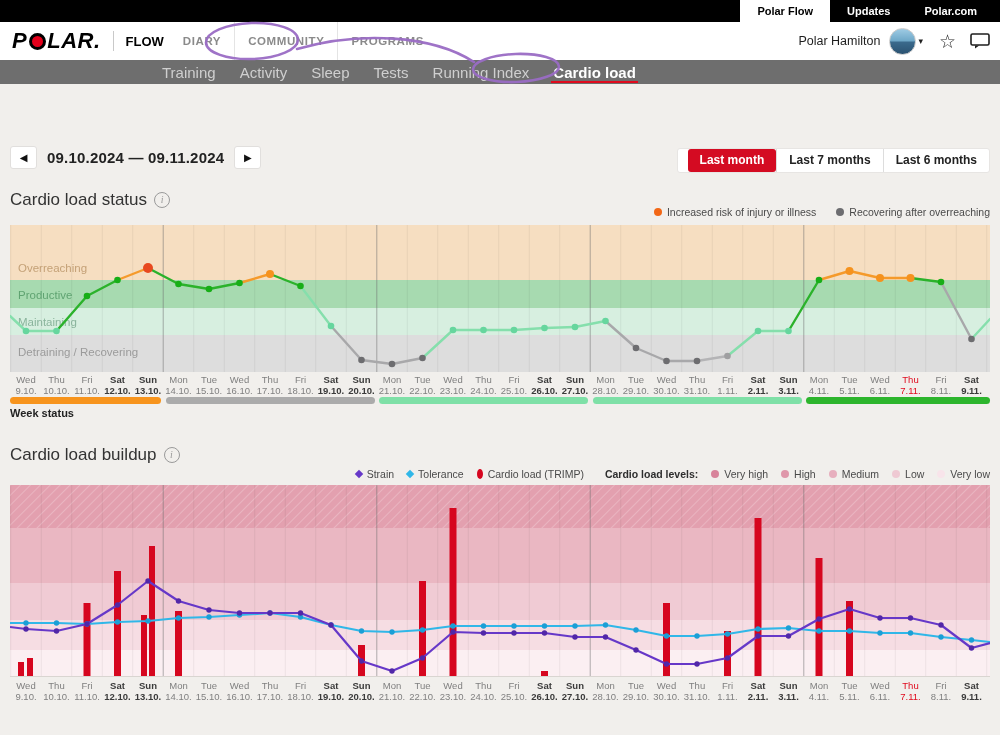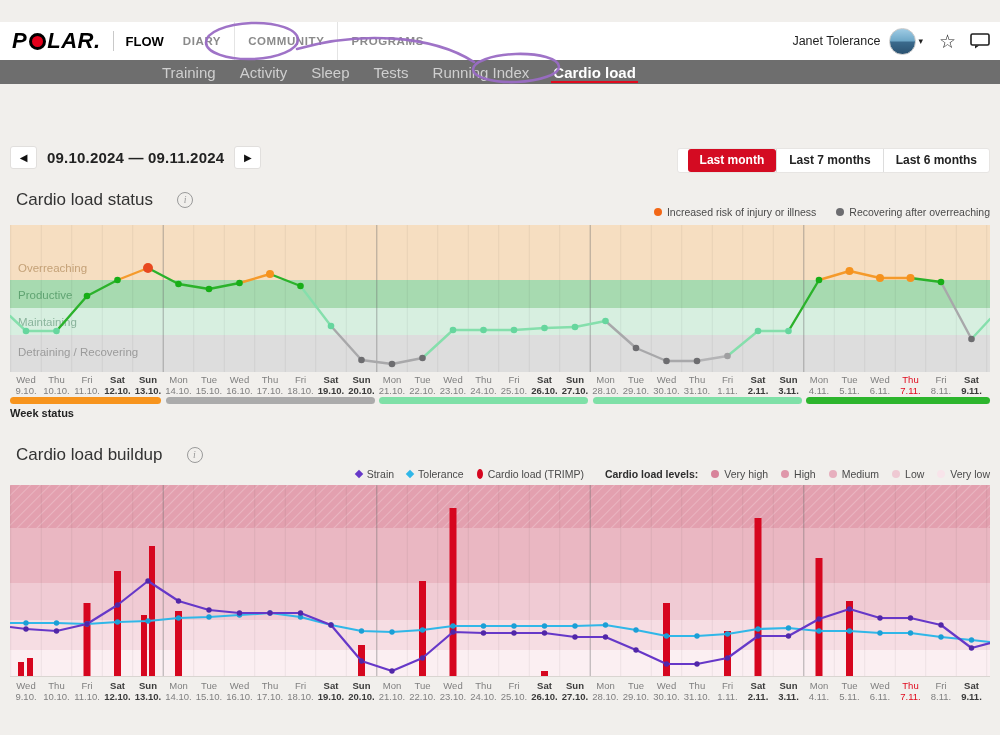--- a/index.html
+++ b/index.html
@@ -37,21 +37,21 @@
 
   .date-nav{position:absolute;left:10px;top:146px;display:flex;align-items:center;gap:10px;}
   .arrow-btn{width:25px;height:21px;background:#fff;border-radius:3px;border:1px solid #e1dfdd;font-size:10px;display:flex;align-items:center;justify-content:center;color:#111;cursor:pointer;}
   .date-range{font-size:15px;font-weight:700;color:#222;letter-spacing:.2px;}
 
   .range-group{position:absolute;right:10px;top:148px;display:flex;background:#fff;border-radius:3px;overflow:hidden;border:1px solid #e7e5e3;}
   .range-btn{padding:0 12px;line-height:23px;font-size:12px;font-weight:700;color:#222;border-left:1px solid #ddd;cursor:pointer;white-space:nowrap;}
   .range-btn:first-child{border-left:none;margin-left:10px;}
   .range-btn.active{background:#d40b22;color:#fff;border-radius:3px;}
 
-  .section-title{position:absolute;left:16px;font-size:17px;color:#333;display:flex;align-items:center;gap:24px;justify-content:flex-end;}
+  .section-title{position:absolute;left:10px;font-size:17px;color:#333;display:flex;align-items:center;gap:7px;justify-content:flex-end;}
   #status-title{top:190px;}
   #buildup-title{top:445px;}
   .info-icon{width:14px;height:14px;border-radius:50%;border:1px solid #9a9a9a;color:#9a9a9a;font-size:10px;line-height:14px;text-align:center;font-style:italic;font-family:"Liberation Serif",serif;cursor:pointer;}
 
   .legend{position:absolute;display:flex;align-items:center;font-size:10.5px;color:#4a4a4a;}
   #status-legend{right:10px;top:206px;gap:20px;}
   #buildup-legend{right:10px;top:468px;gap:13px;}
   .legend-item{display:flex;align-items:center;gap:5px;white-space:nowrap;}
   .dot{width:8px;height:8px;border-radius:50%;flex:0 0 auto;}
   .diamond{width:6px;height:6px;transform:rotate(45deg);flex:0 0 auto;}
@@ -73,35 +73,42 @@
   .week-seg{position:absolute;top:0;height:7px;border-radius:3.5px;}
   .week-label{position:absolute;left:10px;top:407px;font-size:11px;font-weight:700;color:#222;}
 
   .annotation{position:absolute;top:0;left:0;pointer-events:none;z-index:60;}
 </style>
 </head>
 <body>
 
 <div class="screen">
 
+  <div class="topbar">
+    <div id="toptabs" style="display: flex;">
+        <div class="toptab active">Polar Flow</div>
+        <div class="toptab">Updates</div>
+        <div class="toptab">Polar.com</div>
+      </div>
+  </div>
 
   <div class="nav">
     <div class="logo">
       <span>P</span>
         <span class="logo-o"></span>
         <span>LAR.</span>
     </div>
     <div class="flow">FLOW</div>
     <div class="nav-menu" id="nav-menu">
         <div class="nav-item">DIARY</div>
         <div class="nav-item">COMMUNITY</div>
         <div class="nav-item">PROGRAMS</div>
       </div>
     <div class="nav-user">
-      <span class="user-name">Janet Tolerance</span>
+      <span class="user-name">Polar Hamilton</span>
       <span class="avatar"></span>
       <span class="caret">▾</span>
       <span class="star">☆</span>
       <span class="chat">
         <svg width="20" height="16" viewBox="0 0 20 16">
             <rect x="1" y="1" width="18" height="11" rx="1.5" fill="none" stroke="#1e1e1e" stroke-width="1.6"></rect>
             <path d="M5 12.5 L5 15.5 L9.2 12.5 Z" fill="#1e1e1e"></path>
           </svg>
       </span>
     </div>

